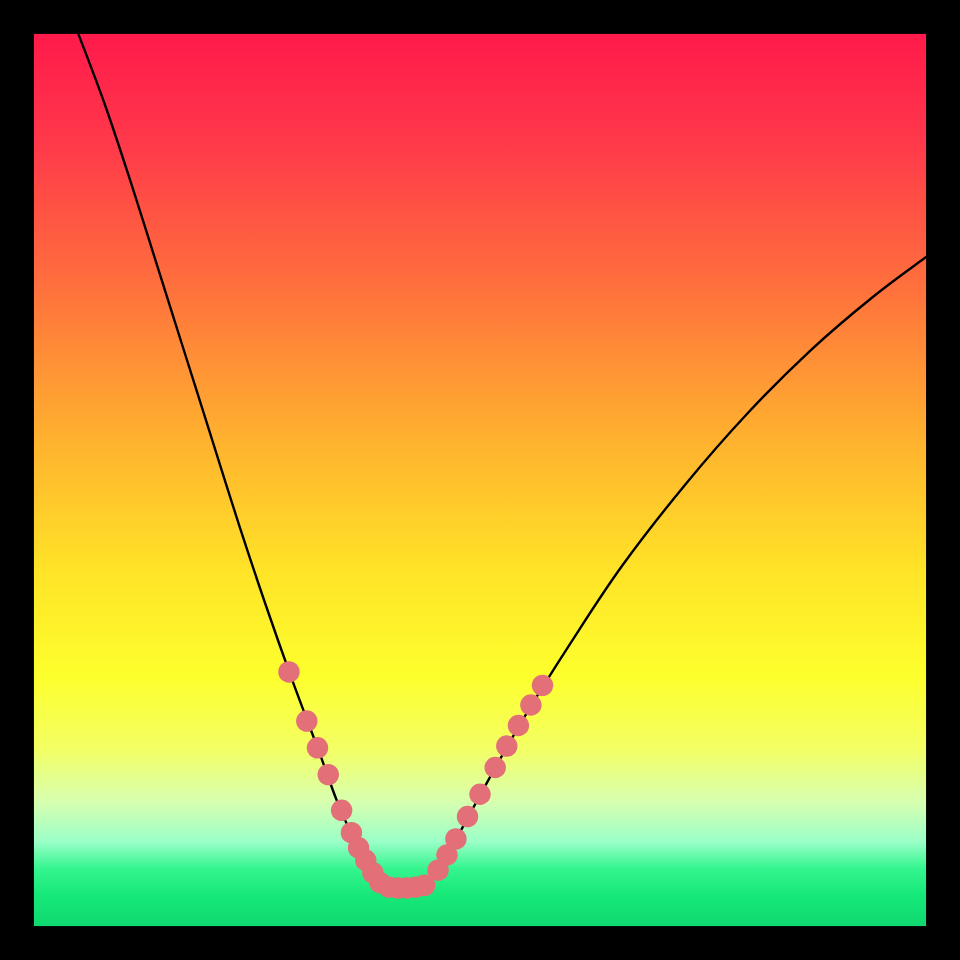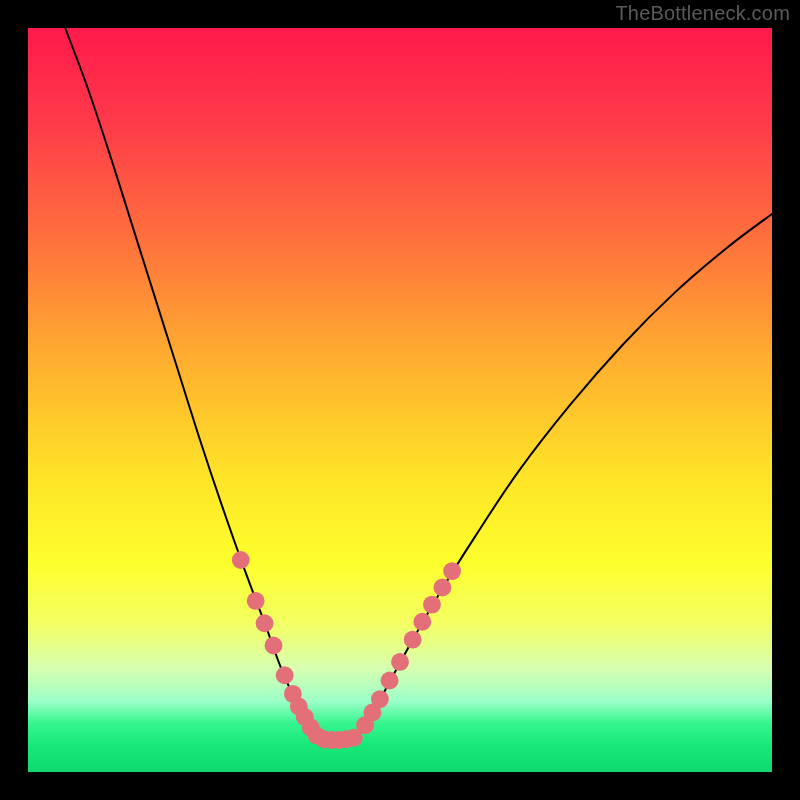--- a/index.html
+++ b/index.html
@@ -99,14 +99,13 @@
         <circle cx="351.91" cy="671.09" r="8.93" fill="#e36f78"></circle>
         <circle cx="361.58" cy="652.49" r="8.93" fill="#e36f78"></circle>
         <circle cx="372.00" cy="633.89" r="8.93" fill="#e36f78"></circle>
         <circle cx="384.65" cy="611.57" r="8.93" fill="#e36f78"></circle>
         <circle cx="394.32" cy="593.71" r="8.93" fill="#e36f78"></circle>
         <circle cx="403.99" cy="576.60" r="8.93" fill="#e36f78"></circle>
         <circle cx="414.41" cy="559.49" r="8.93" fill="#e36f78"></circle>
         <circle cx="424.08" cy="543.12" r="8.93" fill="#e36f78"></circle>
       </svg>
   </div>
-  <div class="watermark">TheBottleneck.com</div>
 </div>
 
 </body></html>

